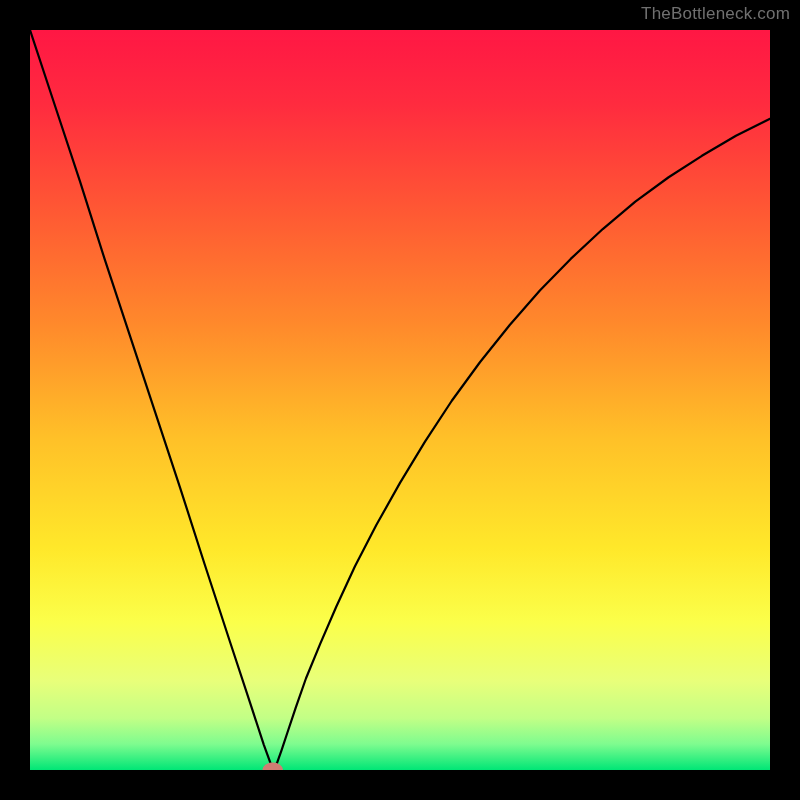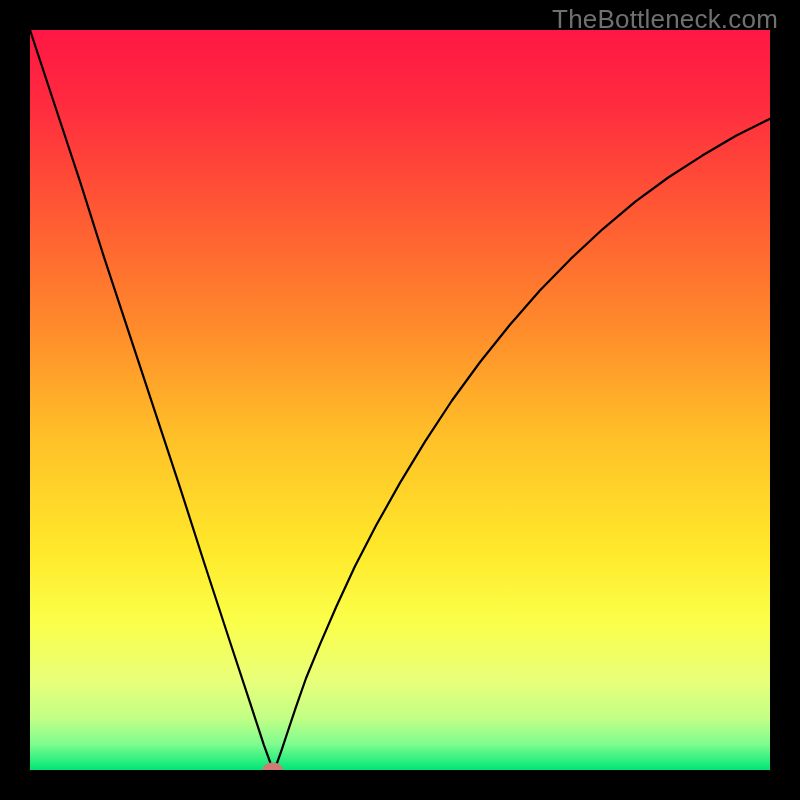--- a/index.html
+++ b/index.html
@@ -24,23 +24,23 @@
     width: 740px;
     height: 740px;
     overflow: hidden;
   }
   .plot svg {
     display: block;
   }
   .watermark {
     position: absolute;
     top: 4px;
-    right: 22px;
+    right: 10px;
     color: #707070;
-    font-size: 26px;
+    font-size: 17px;
     font-weight: 400;
     letter-spacing: 0.2px;
     user-select: none;
     pointer-events: none;
   }
 </style>
 </head>
 <body>
 
 <div class="frame">

